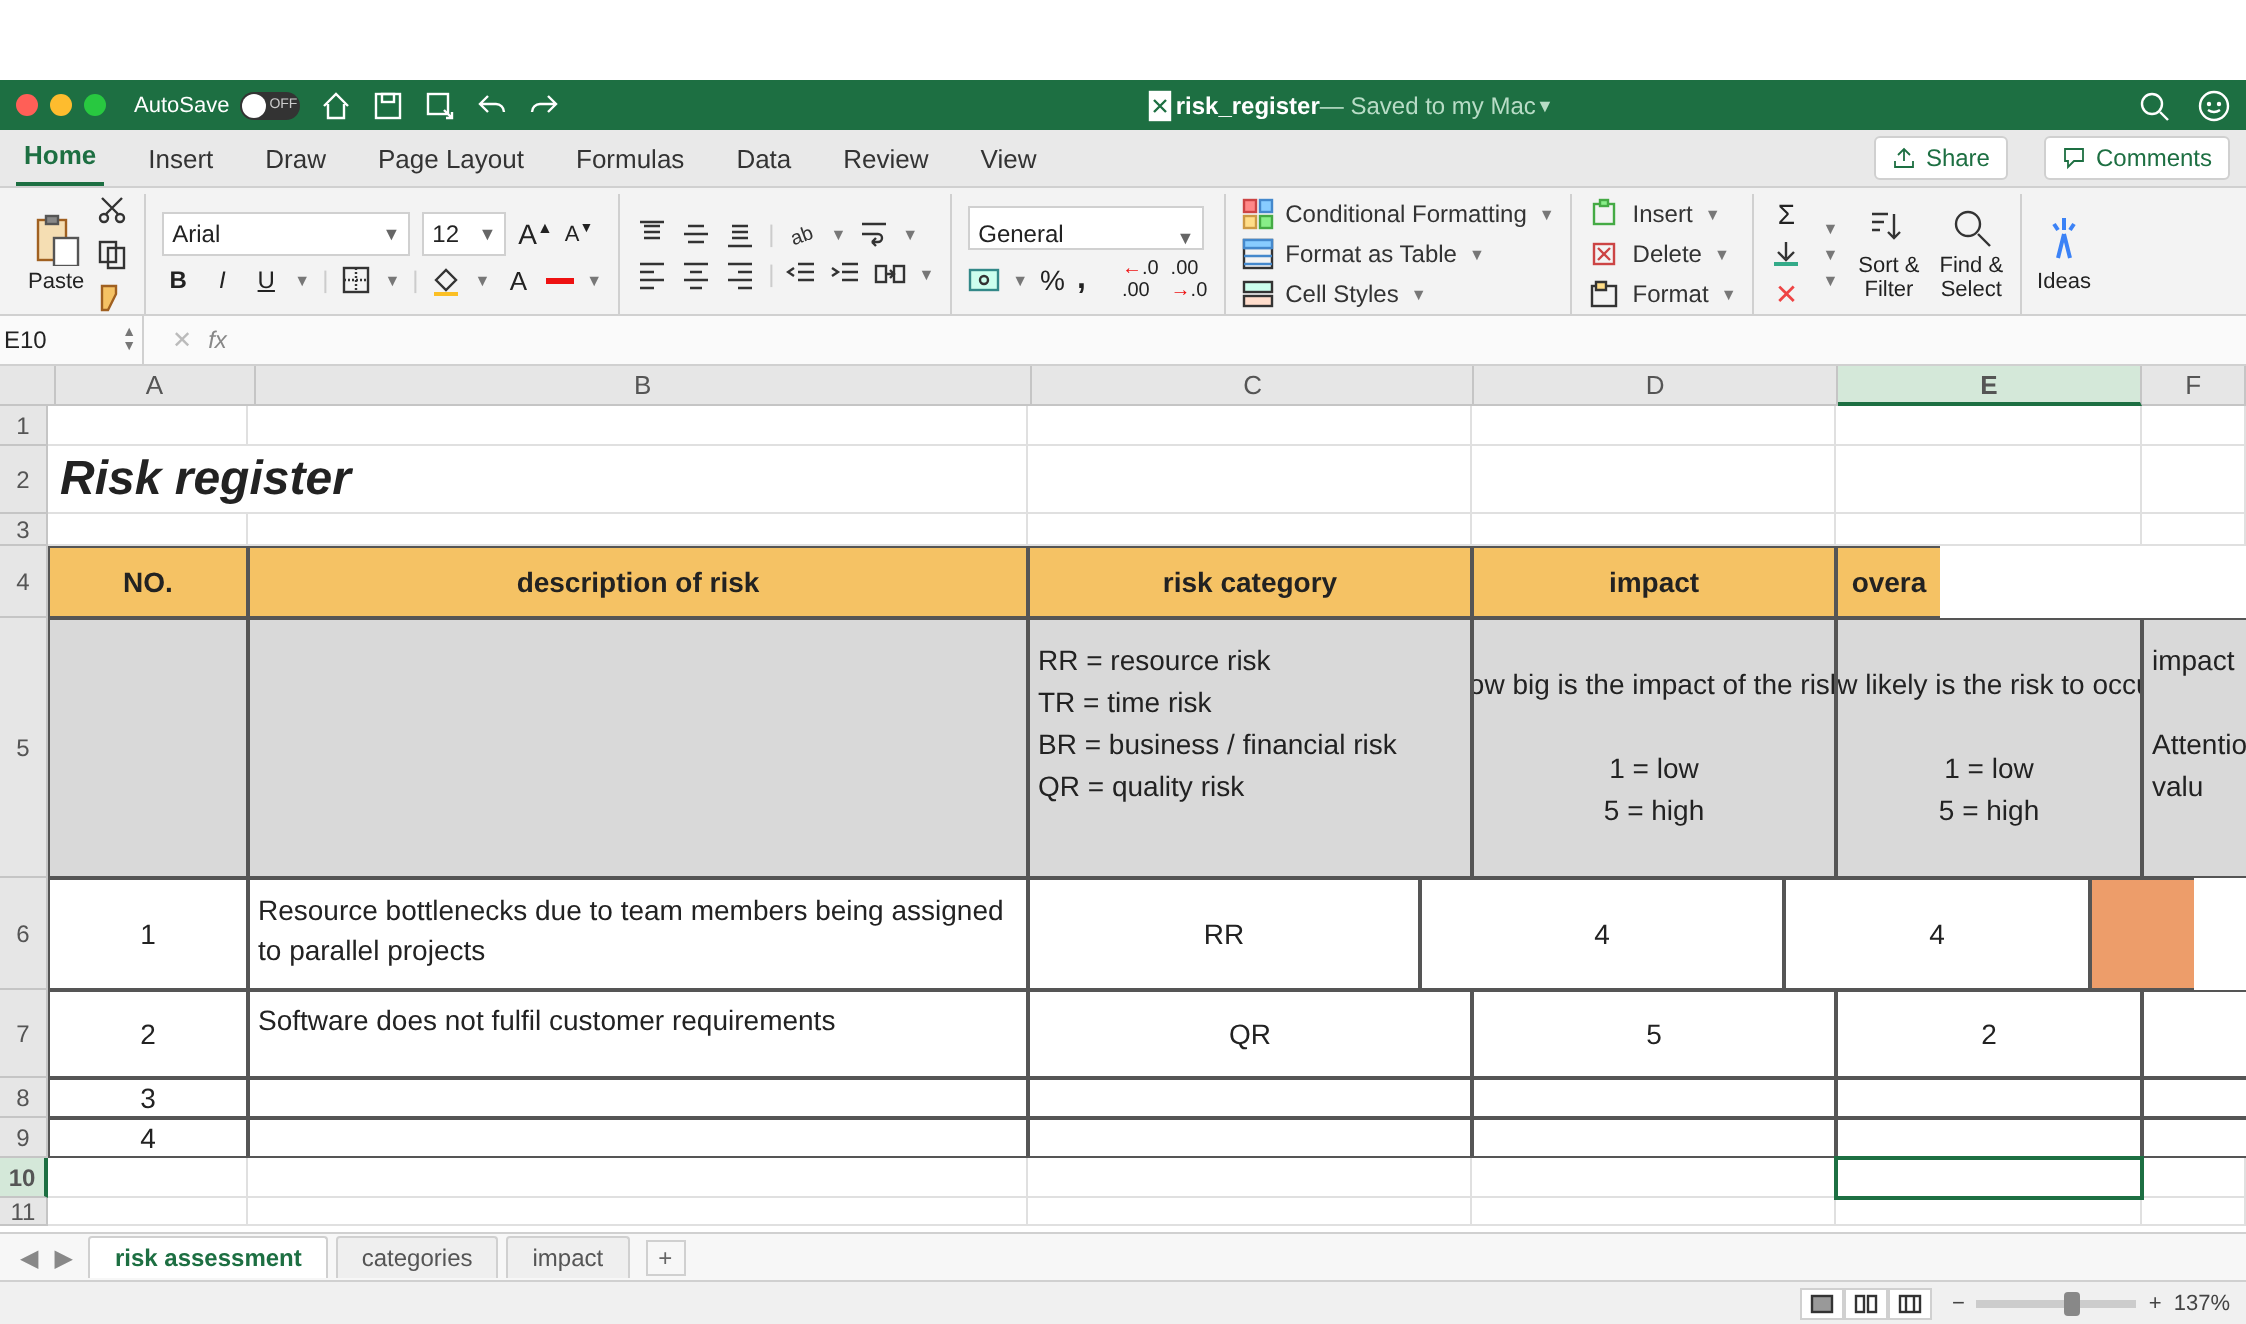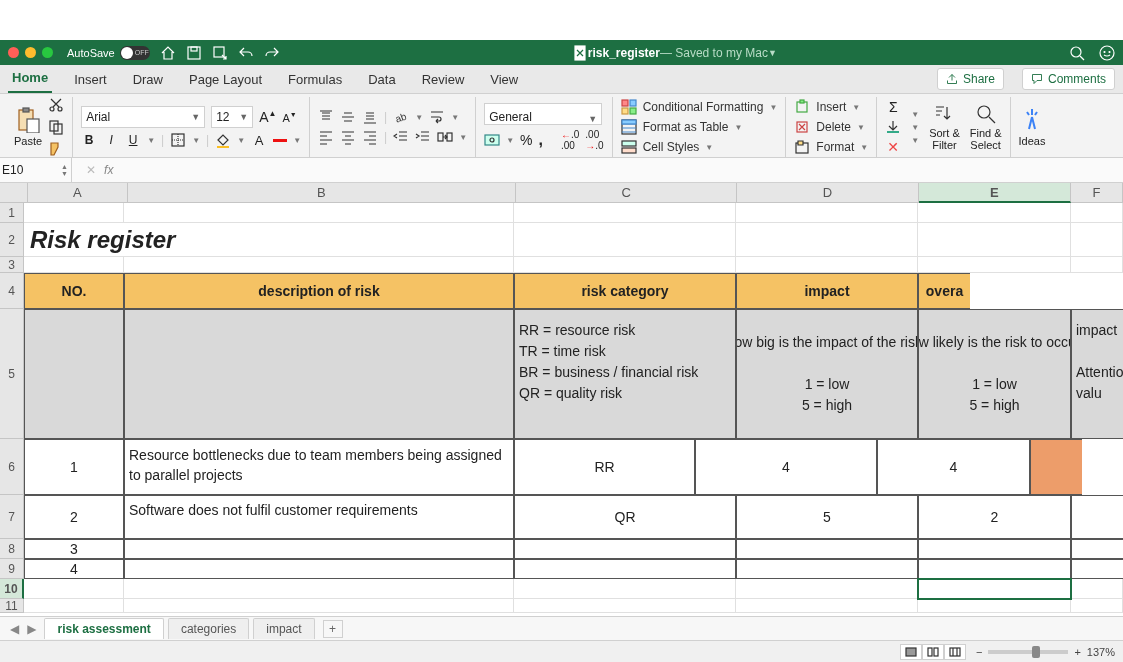--- a/index.html
+++ b/index.html
@@ -581,21 +581,21 @@
 5 = high</div>
         <div class="cell greybox" style="width:52px;white-space:pre;align-items:flex-start;padding-top:10px;line-height:1.5;border-right:none">impact
 
 Attentio
 valu</div>
       </div>
 
       <div class="row" style="height:56px">
         <div class="cell databox center" style="width:100px">1</div>
         <div class="cell databox" style="width:390px;align-items:flex-start;padding-top:6px;line-height:1.4">Resource bottlenecks due to team members being assigned to parallel projects</div>
-        <div class="cell databox center" style="width:181px">RR</div>
+        <div class="cell databox center" style="width:196px">RR</div>
         <div class="cell databox center" style="width:182px">4</div>
         <div class="cell databox center" style="width:153px">4</div>
         <div class="cell databox" style="width:52px;background:var(--orange);border-right:none"></div>
       </div>
 
       <div class="row" style="height:44px">
         <div class="cell databox center" style="width:100px">2</div>
         <div class="cell databox" style="width:390px;align-items:flex-start;padding-top:6px">Software does not fulfil customer requirements</div>
         <div class="cell databox center" style="width:222px">QR</div>
         <div class="cell databox center" style="width:182px">5</div>

